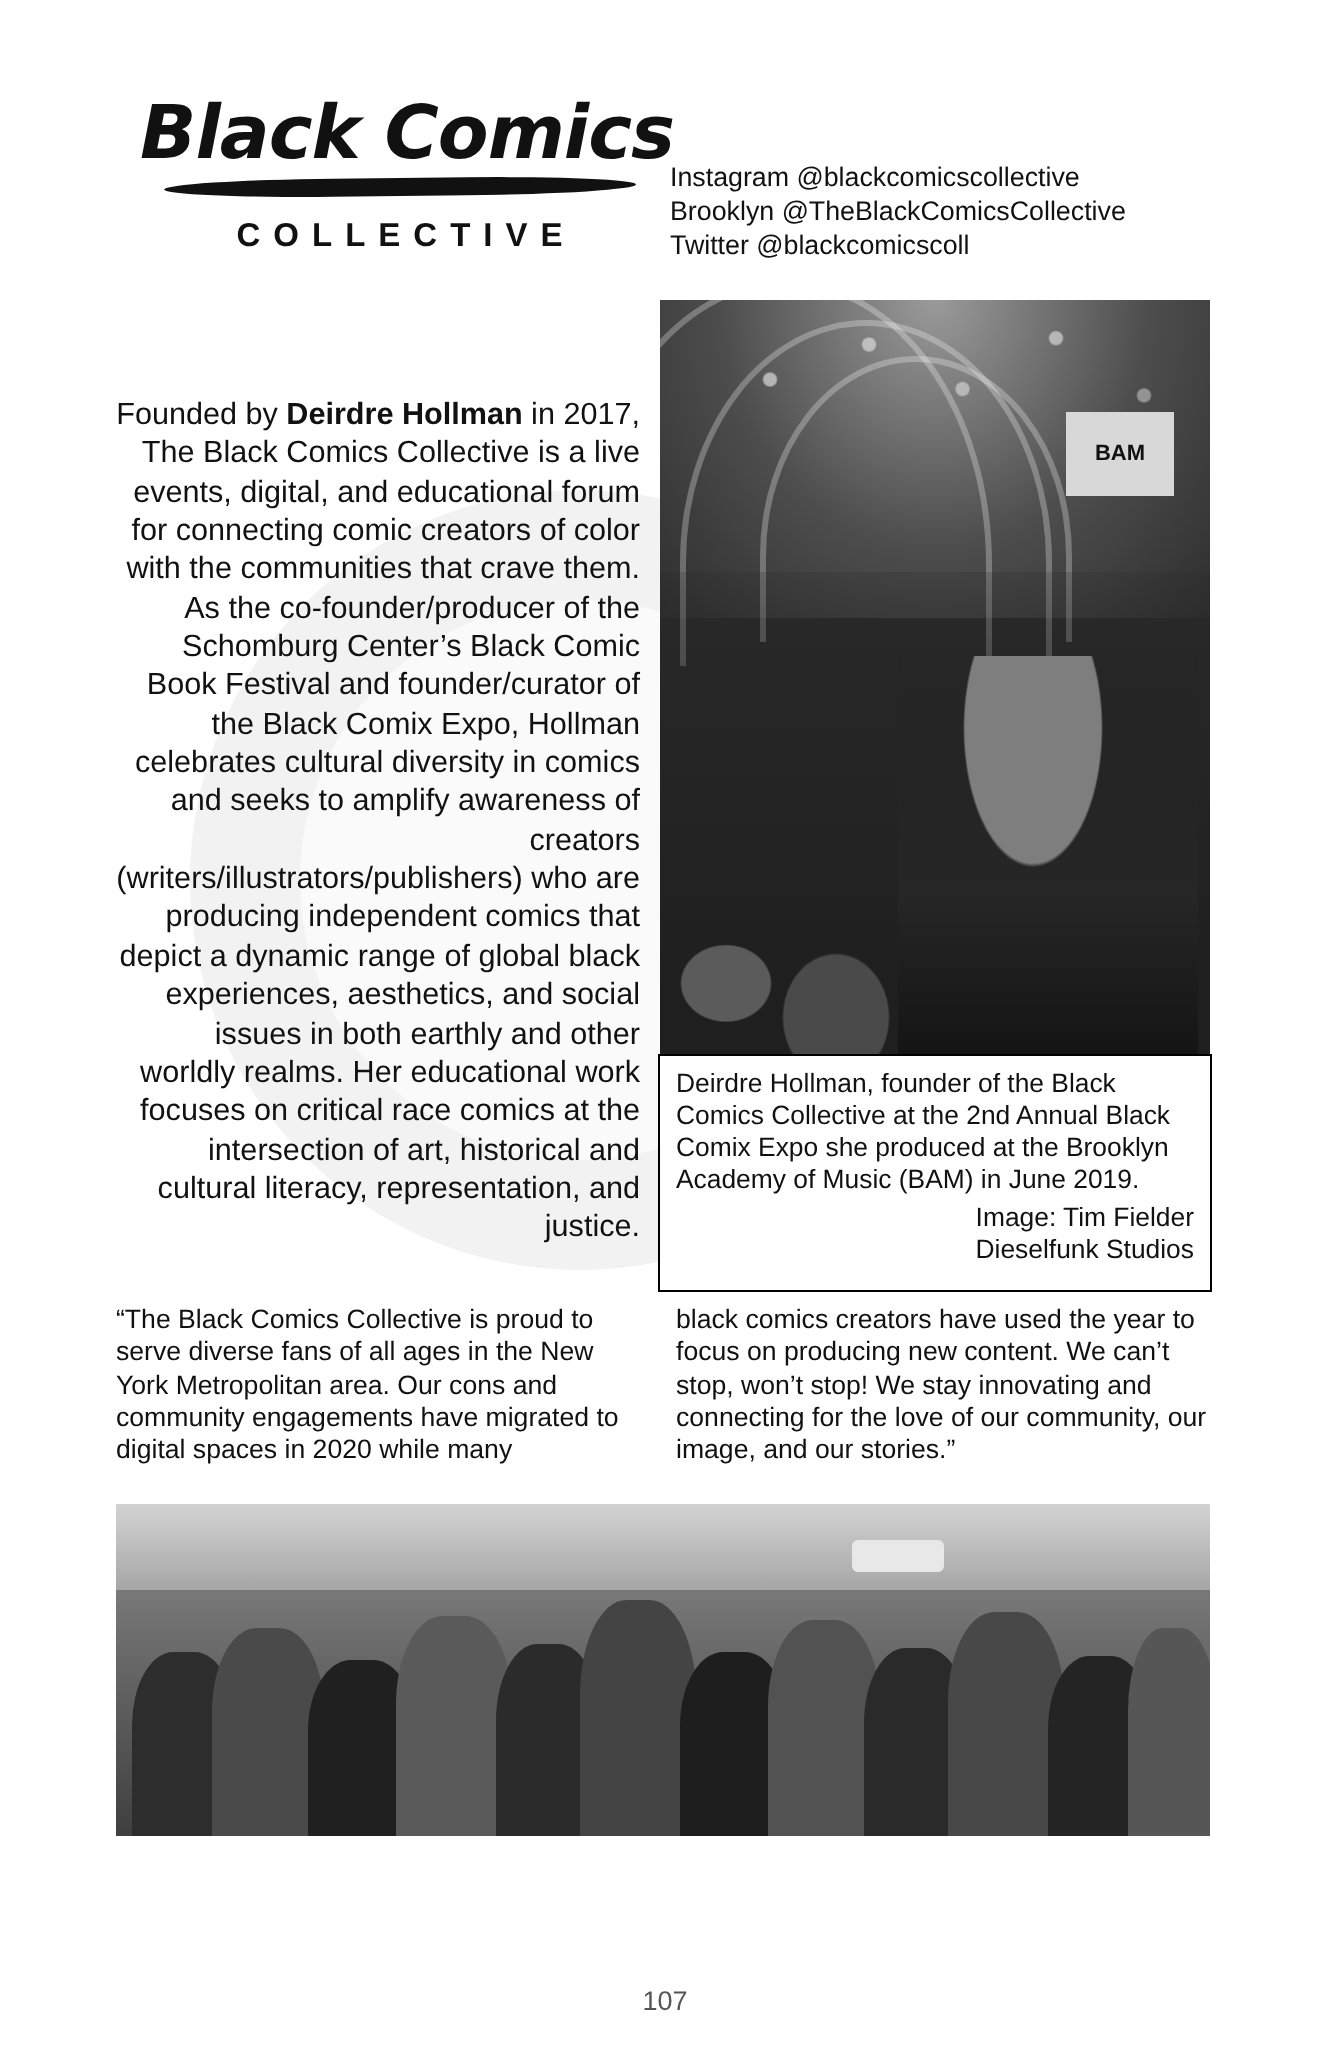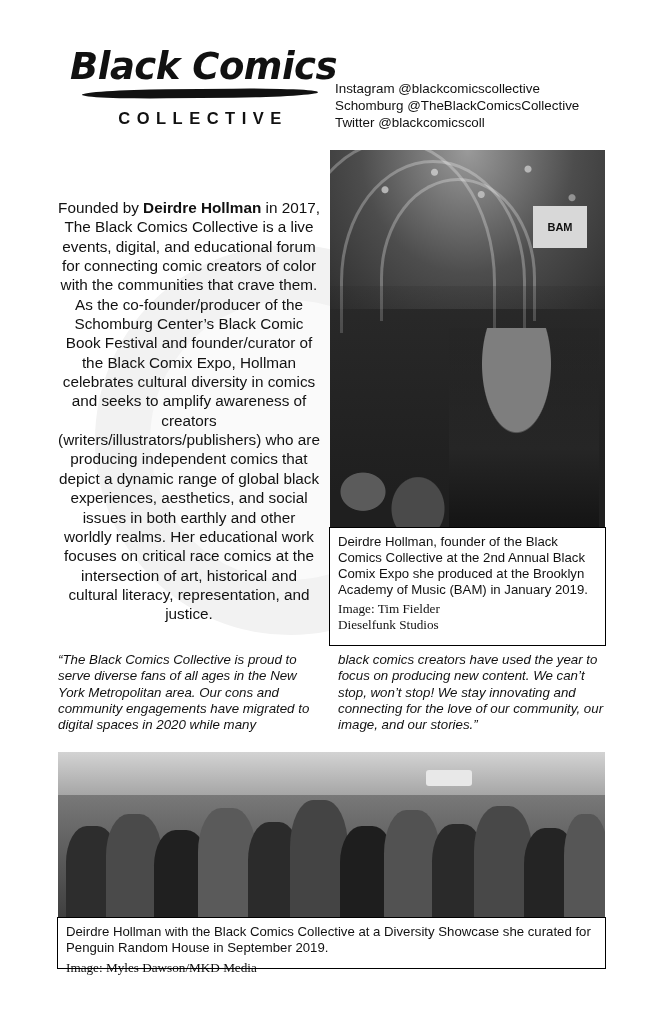--- a/index.html
+++ b/index.html
@@ -103,21 +103,21 @@
 
   
   .body-text {
     position: absolute;
     left: 58px;
     top: 198px;
     width: 262px;
     font-size: 15.3px;
     line-height: 1.265;
     color: #111;
-    text-align: center;
+    text-align: right;
   }
   .body-text b { font-weight: bold; }
 
   
   .photo-top {
     position: absolute;
     left: 330px;
     top: 150px;
     width: 275px;
     height: 378px;
@@ -163,38 +163,36 @@
     position: absolute;
     box-sizing: border-box;
     background: #ffffff;
     border: 1px solid #000;
     font-size: 13.2px;
     line-height: 1.2;
     color: #111;
     padding: 6px 8px 7px 8px;
   }
   .caption .credit {
-    text-align: left;
+    text-align: right;
     margin-top: 4px;
-    font-family: Liberation Serif, serif;
   }
   .caption-top {
     left: 330px;
     top: 528px;
     width: 275px;
     height: 117px;
     border: none;
     outline: 1px solid #000;
   }
 
   
   .quote {
     position: absolute;
     top: 652px;
-    font-style: italic;
     font-size: 13.3px;
     line-height: 1.23;
     color: #111;
   }
   .quote-left { left: 58px; width: 262px; }
   .quote-right { left: 338px; width: 266px; }
 
   
   .photo-bottom {
     position: absolute;
@@ -252,41 +250,41 @@
 <div class="page">
 
   <div class="header">
     <div class="logo-block">
       <div class="logo-title">Black Comics</div>
       <div class="logo-swoosh"></div>
       <div class="logo-sub">COLLECTIVE</div>
     </div>
     <div class="social">
       <div>Instagram @blackcomicscollective</div>
-      <div>Schomburg @TheBlackComicsCollective</div>
+      <div>Brooklyn @TheBlackComicsCollective</div>
       <div>Twitter @blackcomicscoll</div>
     </div>
   </div>
 
   <div class="body-text">
     <span>Founded by </span><b>Deirdre Hollman</b><span> in 2017, The Black Comics Collective is a live events, digital, and educational forum for connecting comic creators of color with the communities that crave them. As the co-founder/producer of the Schomburg Center’s Black Comic Book Festival and founder/curator of the Black Comix Expo, Hollman celebrates cultural diversity in comics and seeks to amplify awareness of creators (writers/illustrators/publishers) who are producing independent comics that depict a dynamic range of global black experiences, aesthetics, and social issues in both earthly and other worldly realms. Her educational work focuses on critical race comics at the intersection of art, historical and cultural literacy, representation, and justice.</span>
   </div>
 
   <div class="photo-top">
     <div class="ph-sky"></div>
     <div class="ph-arch" style="left:-40px; top:-10px; width:200px; height:200px;"></div>
     <div class="ph-arch" style="left:10px; top:10px; width:180px; height:170px;"></div>
     <div class="ph-arch" style="left:50px; top:28px; width:150px; height:140px;"></div>
     <div class="ph-banner">BAM</div>
     <div class="ph-crowd"></div>
     <div class="ph-figure"></div>
   </div>
 
   <div class="caption caption-top">
-    <div>Deirdre Hollman, founder of the Black Comics Collective at the 2nd Annual Black Comix Expo she produced at the Brooklyn Academy of Music (BAM) in January 2019.</div>
+    <div>Deirdre Hollman, founder of the Black Comics Collective at the 2nd Annual Black Comix Expo she produced at the Brooklyn Academy of Music (BAM) in June 2019.</div>
     <div class="credit">Image: Tim Fielder</div>
     <div class="credit" style="margin-top:0;">Dieselfunk Studios</div>
   </div>
 
   <div class="quote quote-left">“The Black Comics Collective is proud to serve diverse fans of all ages in the New York Metropolitan area. Our cons and community engagements have migrated to digital spaces in 2020 while many</div>
   <div class="quote quote-right">black comics creators have used the year to focus on producing new content. We can’t stop, won’t stop! We stay innovating and connecting for the love of our community, our image, and our stories.”</div>
 
   <div class="photo-bottom">
     <div class="bg"></div>
     <div class="ceil"></div>
@@ -300,19 +298,16 @@
       <div class="p" style="left:232px;width:58px; height:118px; background:#444;"></div>
       <div class="p" style="left:282px;width:54px; height:92px;  background:#1e1e1e;"></div>
       <div class="p" style="left:326px;width:56px; height:108px; background:#525252;"></div>
       <div class="p" style="left:374px;width:52px; height:94px;  background:#2a2a2a;"></div>
       <div class="p" style="left:416px;width:58px; height:112px; background:#484848;"></div>
       <div class="p" style="left:466px;width:52px; height:90px;  background:#242424;"></div>
       <div class="p" style="left:506px;width:44px; height:104px; background:#565656;"></div>
     </div>
   </div>
 
-  <div class="caption caption-bottom">
-    <div>Deirdre Hollman with the Black Comics Collective at a Diversity Showcase she curated for Penguin Random House in September 2019.</div>
-    <div class="credit">Image: Myles Dawson/MKD Media</div>
-  </div>
-
+
+  <div class="page-number">107</div>
 
 </div>
 
 </body></html>

